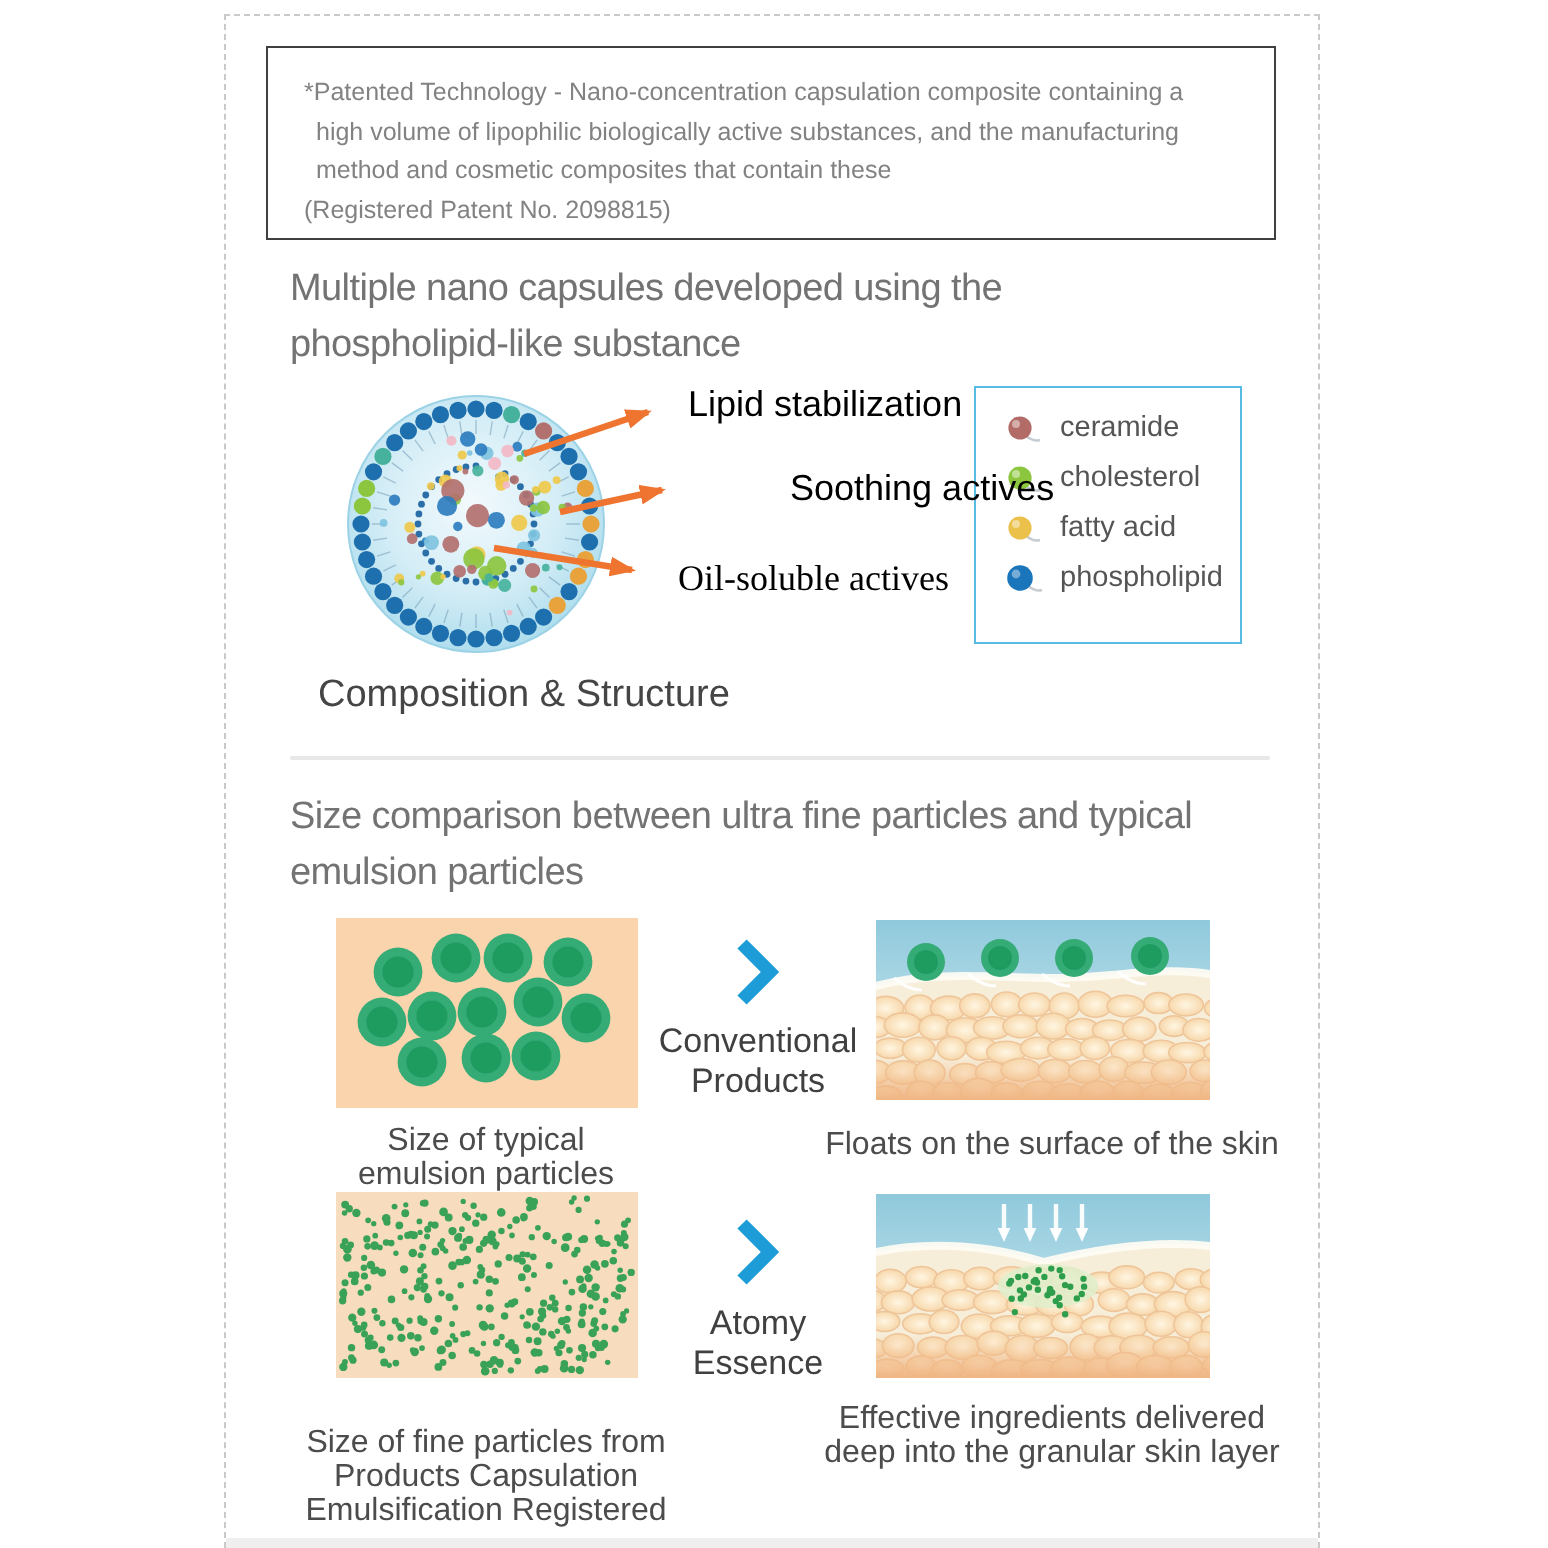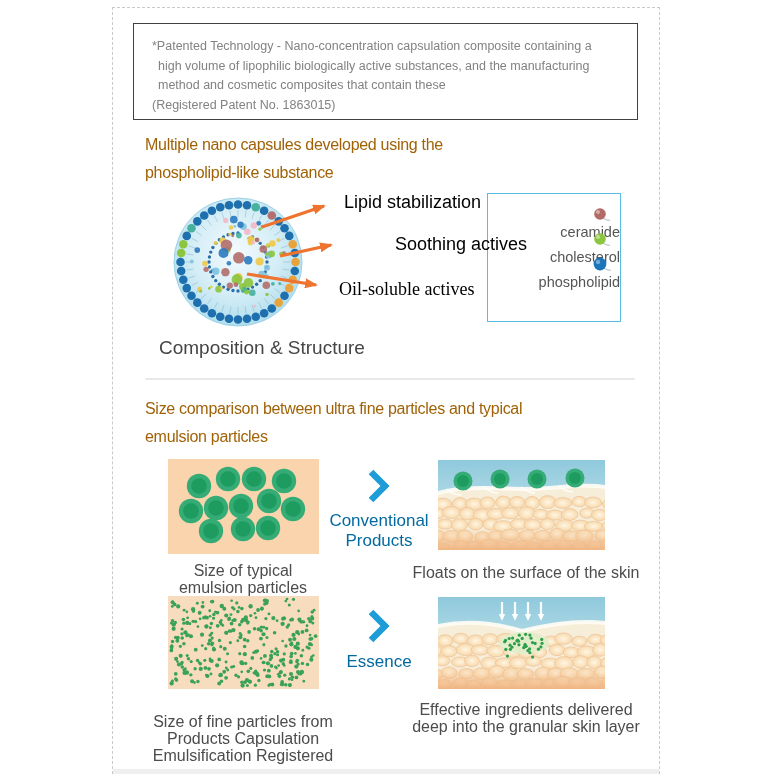--- a/index.html
+++ b/index.html
@@ -16,72 +16,72 @@
   .abs{position:absolute;}
   
   .patent-box{
     left:20px;top:15px;width:505px;height:97px;box-sizing:border-box;
     border:1px solid #404040;background:#ffffff;
     padding:13px 18px 0 18px;color:#828282;font-size:12.5px;line-height:19.5px;
   }
   .patent-line{white-space:nowrap;}
   .patent-line.indent{padding-left:6px;}
   
-  .heading{color:#a16207;font-size:16px;line-height:28px;letter-spacing:-0.3px;}
+  .heading{color:#737373;font-size:19px;line-height:28px;letter-spacing:-0.3px;}
   .heading div{white-space:nowrap;}
   #heading1{left:32px;top:123px;}
   #heading2{left:32px;top:387px;}
   
   #capsule{left:57px;top:187px;}
   #pointer-arrows{left:119px;top:187px;z-index:3;}
   .diagram-label{color:#000000;font-size:18px;white-space:nowrap;z-index:4;}
   #lbl-lipid{left:231px;top:184px;}
   #lbl-soothing{left:238px;top:226px;margin-left:44px;}
   #lbl-oil{left:226px;top:271px;font-family:Liberation Serif, serif;}
   
   #legend{
     left:374px;top:185px;width:134px;height:129px;box-sizing:border-box;
     border:1px solid #58BCE2;background:#ffffff;padding:12px 0 0 14px;
   }
-  .legend-row{display:flex;align-items:flex-end;height:25px;flex-direction:column;}
+  .legend-row{display:flex;align-items:flex-start;height:25px;}
   .legend-dot{margin-right:8px;flex:0 0 auto;}
   .legend-label{font-size:14.5px;color:#555555;white-space:nowrap;}
   #composition{left:46px;top:329px;width:175px;text-align:center;
     color:#454545;font-size:19px;white-space:nowrap;}
   
   #divider{left:32px;top:370px;width:490px;height:2px;background:#e8e8e8;border-radius:1px;}
   
   .panel{display:block;}
   #panel-emulsion{left:55px;top:451px;}
   #skin-float{left:325px;top:452px;}
   #panel-fine{left:55px;top:588px;}
   #skin-absorb{left:325px;top:589px;}
   .chev{z-index:2;}
   #chev1{left:253px;top:461px;}
   #chev2{left:253px;top:601px;}
-  .midlabel{text-align:center;color:#0369a1;font-size:17px;line-height:20px;}
+  .midlabel{text-align:center;color:#404040;font-size:17px;line-height:20px;}
   #mid1{left:184px;top:503px;width:164px;}
   #mid2{left:184px;top:644px;width:164px;}
   .cap{text-align:center;color:#4C4C4C;font-size:16px;line-height:17px;}
   #cap1{left:50px;top:554px;width:160px;}
   #cap2{left:288px;top:556px;width:250px;}
   #cap3{left:30px;top:693px;width:200px;margin-top:12px;}
   #cap4{left:288px;top:693px;width:250px;}
   .bottom-strip{position:absolute;left:0;right:0;bottom:0;height:5px;background:#efefef;}
 </style>
 </head>
 <body>
 
 <div class="frame">
 
   <div class="abs patent-box">
     <div class="patent-line">*Patented Technology - Nano-concentration capsulation composite containing a</div>
     <div class="patent-line indent">high volume of lipophilic biologically active substances, and the manufacturing</div>
     <div class="patent-line indent">method and cosmetic composites that contain these</div>
-    <div class="patent-line">(Registered Patent No. 1863015)</div>
+    <div class="patent-line">(Registered Patent No. 2098815)</div>
   </div>
 
   <div class="abs heading" id="heading1">
     <div>Multiple nano capsules developed using the</div>
     <div>phospholipid-like substance</div>
   </div>
 
   <svg class="abs" id="capsule" width="136" height="136" viewBox="0 0 136 136">
       <defs>
         <radialGradient id="capg" cx="48%" cy="42%" r="62%">
@@ -303,20 +303,28 @@
       </svg>
       <span class="legend-label">ceramide</span>
     </div>
     <div class="legend-row">
       <svg class="legend-dot" width="20" height="18" viewBox="0 0 20 18">
         <path d="M11 12 q4 3 7 2" stroke="#c5ccd2" stroke-width="1.3" fill="none"></path>
         <circle cx="8" cy="8" r="5.8" fill="#8CC63F"></circle>
         <circle cx="6" cy="6" r="2" fill="rgba(255,255,255,0.45)"></circle>
       </svg>
       <span class="legend-label">cholesterol</span>
+    </div>
+    <div class="legend-row">
+      <svg class="legend-dot" width="20" height="18" viewBox="0 0 20 18">
+        <path d="M11 12 q4 3 7 2" stroke="#c5ccd2" stroke-width="1.3" fill="none"></path>
+        <circle cx="8" cy="8" r="5.8" fill="#EBC14B"></circle>
+        <circle cx="6" cy="6" r="2" fill="rgba(255,255,255,0.45)"></circle>
+      </svg>
+      <span class="legend-label">fatty acid</span>
     </div>
     <div class="legend-row">
       <svg class="legend-dot" width="20" height="18" viewBox="0 0 20 18">
         <path d="M12 12 q4 3 7 2" stroke="#c5ccd2" stroke-width="1.3" fill="none"></path>
         <circle cx="8" cy="8" r="6.4" fill="#1B75BB"></circle>
         <circle cx="6" cy="6" r="2.2" fill="rgba(255,255,255,0.4)"></circle>
       </svg>
       <span class="legend-label">phospholipid</span>
     </div>
   </div>
@@ -813,20 +821,21 @@
       <circle cx="85.60688498616219" cy="56.64436521590687" r="1.3854178258916363" fill="#3AA257"></circle>
       <circle cx="27.108972949907184" cy="72.77409985545091" r="1.6670069966698067" fill="#3AA257"></circle>
       <circle cx="49.11956851556897" cy="69.36121556628495" r="2.105924731795676" fill="#3AA257"></circle>
       <circle cx="72.12891619023867" cy="37.45033732079901" r="1.4402565631782636" fill="#3AA257"></circle>
     </svg>
 
   <svg class="abs chev" id="chev2" width="24" height="34" viewBox="0 0 24 34">
     <path d="M5 3 L19 17 L5 31" fill="none" stroke-width="6.5" stroke="#1E9CD7"></path>
   </svg>
   <div class="abs midlabel" id="mid2">
+    <div>Atomy</div>
     <div>Essence</div>
   </div>
 
   <svg class="abs panel" id="skin-absorb" width="167" height="92" viewBox="0 0 167 92">
       <defs>
         <linearGradient id="sky2" x1="0" y1="0" x2="0" y2="1">
           <stop offset="0%" stop-color="#8FC9DC"></stop>
           <stop offset="100%" stop-color="#D8EEF3"></stop>
         </linearGradient>
         <radialGradient id="cell2">

